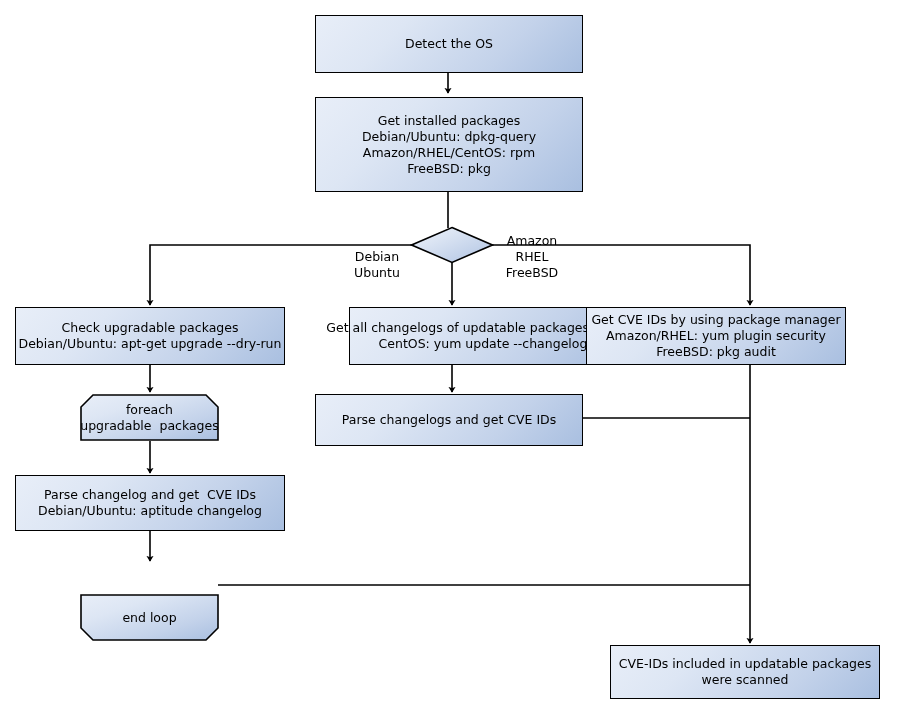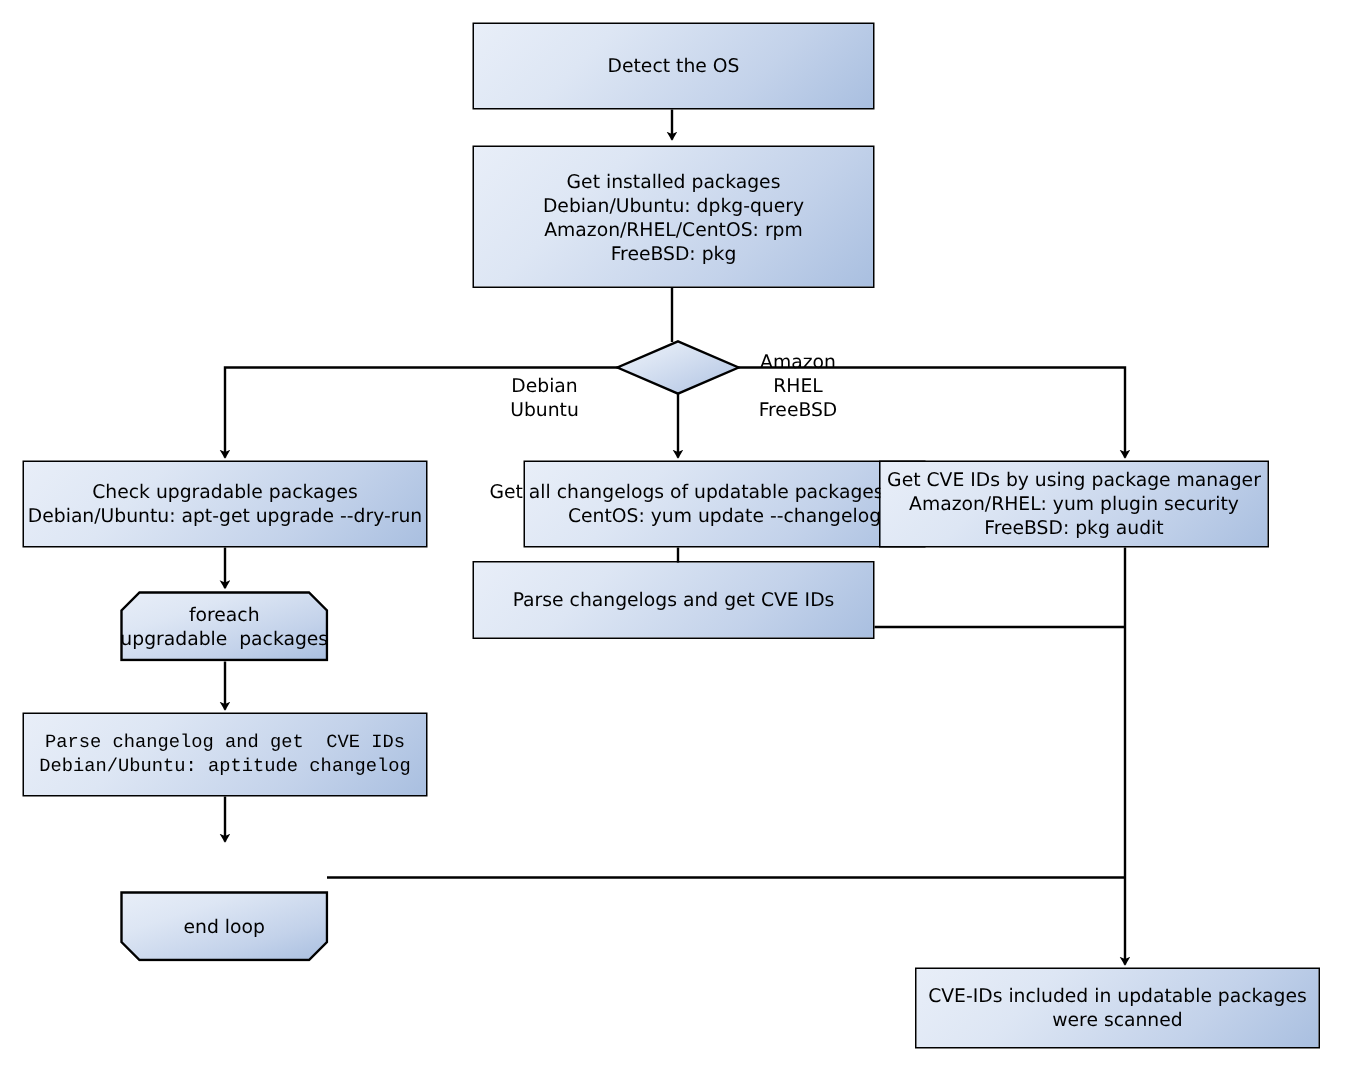--- a/index.html
+++ b/index.html
@@ -136,21 +136,21 @@
 Amazon/RHEL/CentOS: rpm
 FreeBSD: pkg</span>
   </div>
 
   <div class="diamond" style="left:410px; top:226px; width:84px; height:38px;">
     <svg width="84" height="38" viewBox="0 0 84 38">
       <polygon points="42,1.6 82.4,19 42,36.4 1.6,19" fill="url(#nodeGrad)" stroke="#000000" stroke-width="1.6"></polygon>
     </svg>
   </div>
 
-  <div class="edge-label" style="left:328px; top:207px; width:70px;text-align:center;">Debian
+  <div class="edge-label" style="left:342px; top:207px; width:70px;text-align:center;">Debian
 Ubuntu</div>
 
   <div class="edge-label" style="left:494px; top:191px; width:76px;">Amazon
 RHEL
 FreeBSD</div>
 
   <div class="edge-label" style="left:388px; top:270px; width:64px;">CentOS</div>
 
   <div class="node node-rect" style="left:15px; top:307px; width:270px; height:58px;">
     <span>Check upgradable packages
@@ -169,25 +169,25 @@
   </div>
 
   <div class="node loop-start" style="left:80px; top:394px; width:139px; height:47px;">
     <svg class="loop-shape-svg" viewBox="0 0 139 47" preserveAspectRatio="none">
       <polygon points="13,1 126,1 138,13 138,46 1,46 1,13" fill="url(#nodeGrad)" stroke="#000000" stroke-width="1.6"></polygon>
     </svg>
     <span class="loop-label">foreach
 upgradable  packages</span>
   </div>
 
-  <div class="node node-rect" style="left:315px; top:374px; width:268px; height:52px;justify-content:center;">
+  <div class="node node-rect" style="left:315px; top:394px; width:268px; height:52px;justify-content:center;">
     <span>Parse changelogs and get CVE IDs</span>
   </div>
 
-  <div class="node node-rect" style="left:15px; top:475px; width:270px; height:56px;font-family:Liberation Mono, monospace;">
+  <div class="node node-rect" style="left:15px; top:475px; width:270px; height:56px;">
     <span>Parse changelog and get  CVE IDs
 Debian/Ubuntu: aptitude changelog</span>
   </div>
 
   <div class="node loop-end" style="left:80px; top:562px; width:139px; height:47px;margin-top:32px;">
     <svg class="loop-shape-svg" viewBox="0 0 139 47" preserveAspectRatio="none">
       <polygon points="1,1 138,1 138,34 126,46 13,46 1,34" fill="url(#nodeGrad)" stroke="#000000" stroke-width="1.6"></polygon>
     </svg>
     <span class="loop-label">end loop</span>
   </div>

